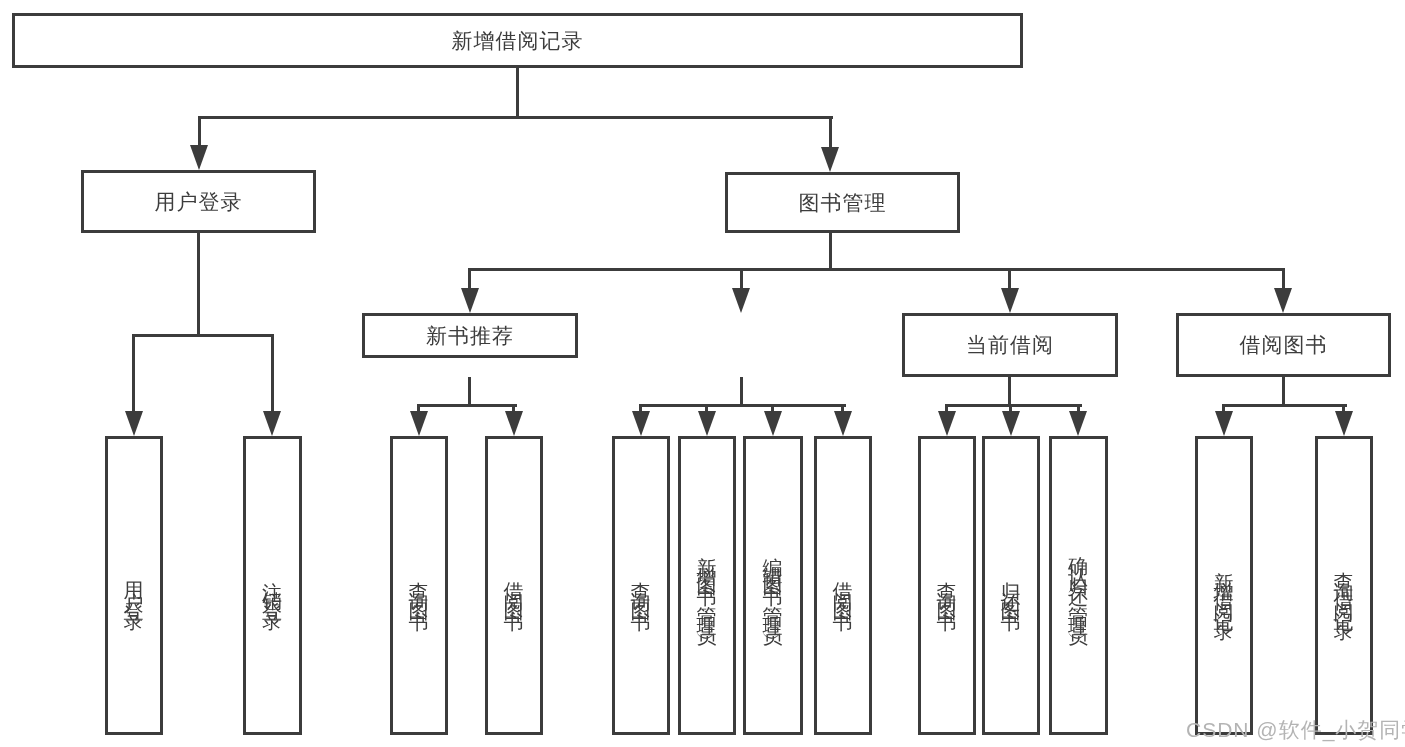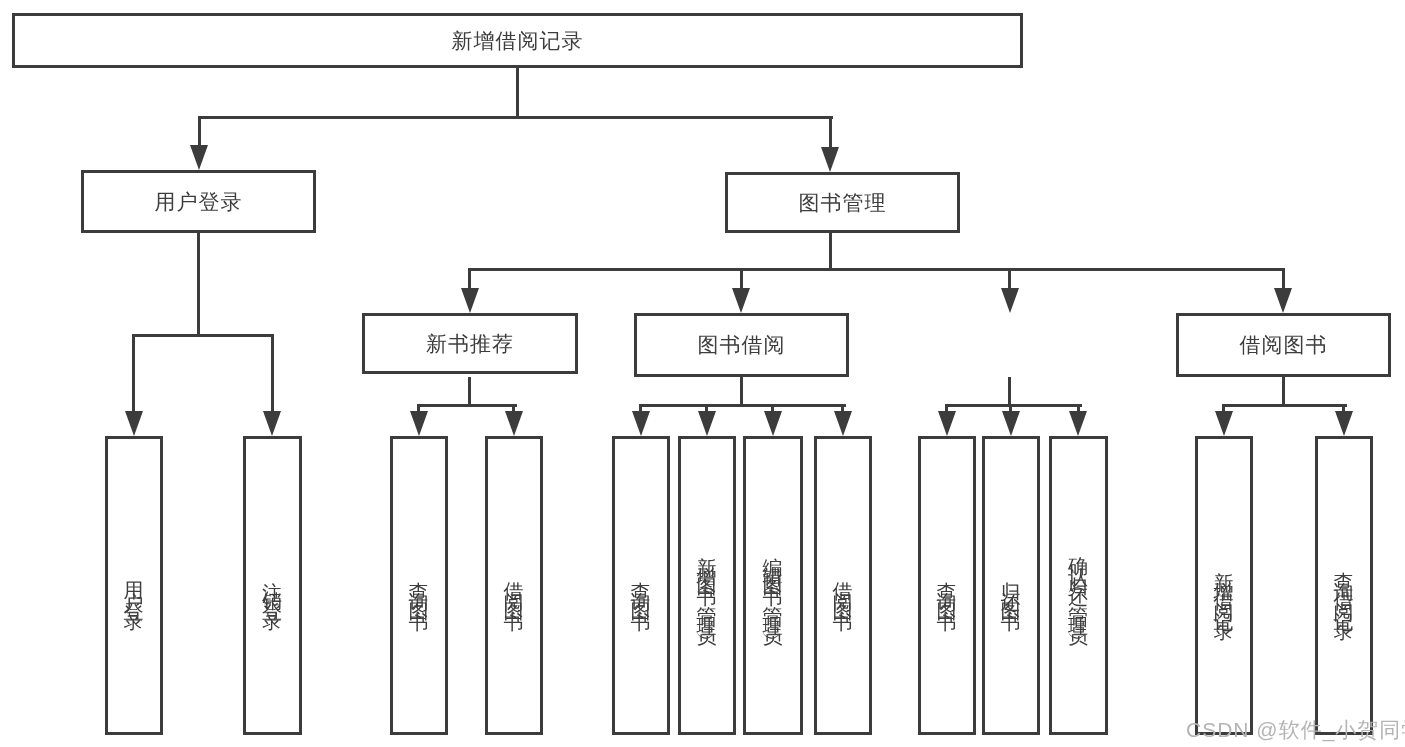--- a/index.html
+++ b/index.html
@@ -93,25 +93,25 @@
   <div class="line" style="left:468px; top:268px; width:817px; height:3px;"></div>
   <div class="line" style="left:468px; top:268px; width:3px; height:21px;"></div>
   <div class="arrow" style="left:461px; top:288px;"></div>
   <div class="line" style="left:740px; top:268px; width:3px; height:21px;"></div>
   <div class="arrow" style="left:732px; top:288px;"></div>
   <div class="line" style="left:1008px; top:268px; width:3px; height:21px;"></div>
   <div class="arrow" style="left:1001px; top:288px;"></div>
   <div class="line" style="left:1282px; top:268px; width:3px; height:21px;"></div>
   <div class="arrow" style="left:1274px; top:288px;"></div>
 
-  <div class="box" style="left:362px; top:313px; width:216px; height:61px;">
+  <div class="box" style="left:362px; top:313px; width:216px; height:45px;">
     <span class="hlabel">新书推荐</span>
   </div>
-  <div class="box" style="left:634px; top:313px; width:215px; height:64px;">
-    <span class="hlabel">图书借阅</span>
+  <div class="box" style="left:902px; top:313px; width:216px; height:64px;">
+    <span class="hlabel">当前借阅</span>
   </div>
   <div class="box" style="left:1176px; top:313px; width:215px; height:64px;">
     <span class="hlabel">借阅图书</span>
   </div>
 
   <div class="line" style="left:468px; top:377px; width:3px; height:30px;"></div>
   <div class="line" style="left:740px; top:377px; width:3px; height:30px;"></div>
   <div class="line" style="left:1008px; top:377px; width:3px; height:30px;"></div>
   <div class="line" style="left:1282px; top:377px; width:3px; height:30px;"></div>
 

